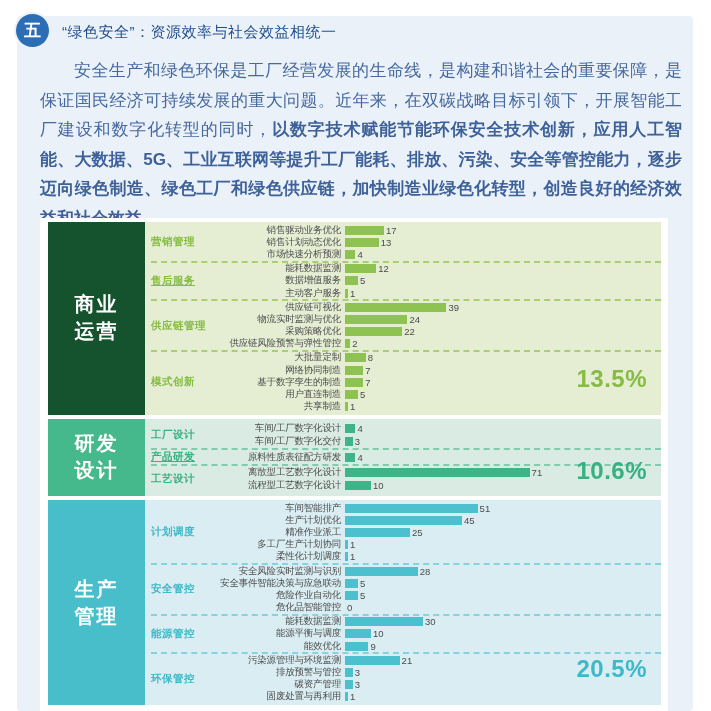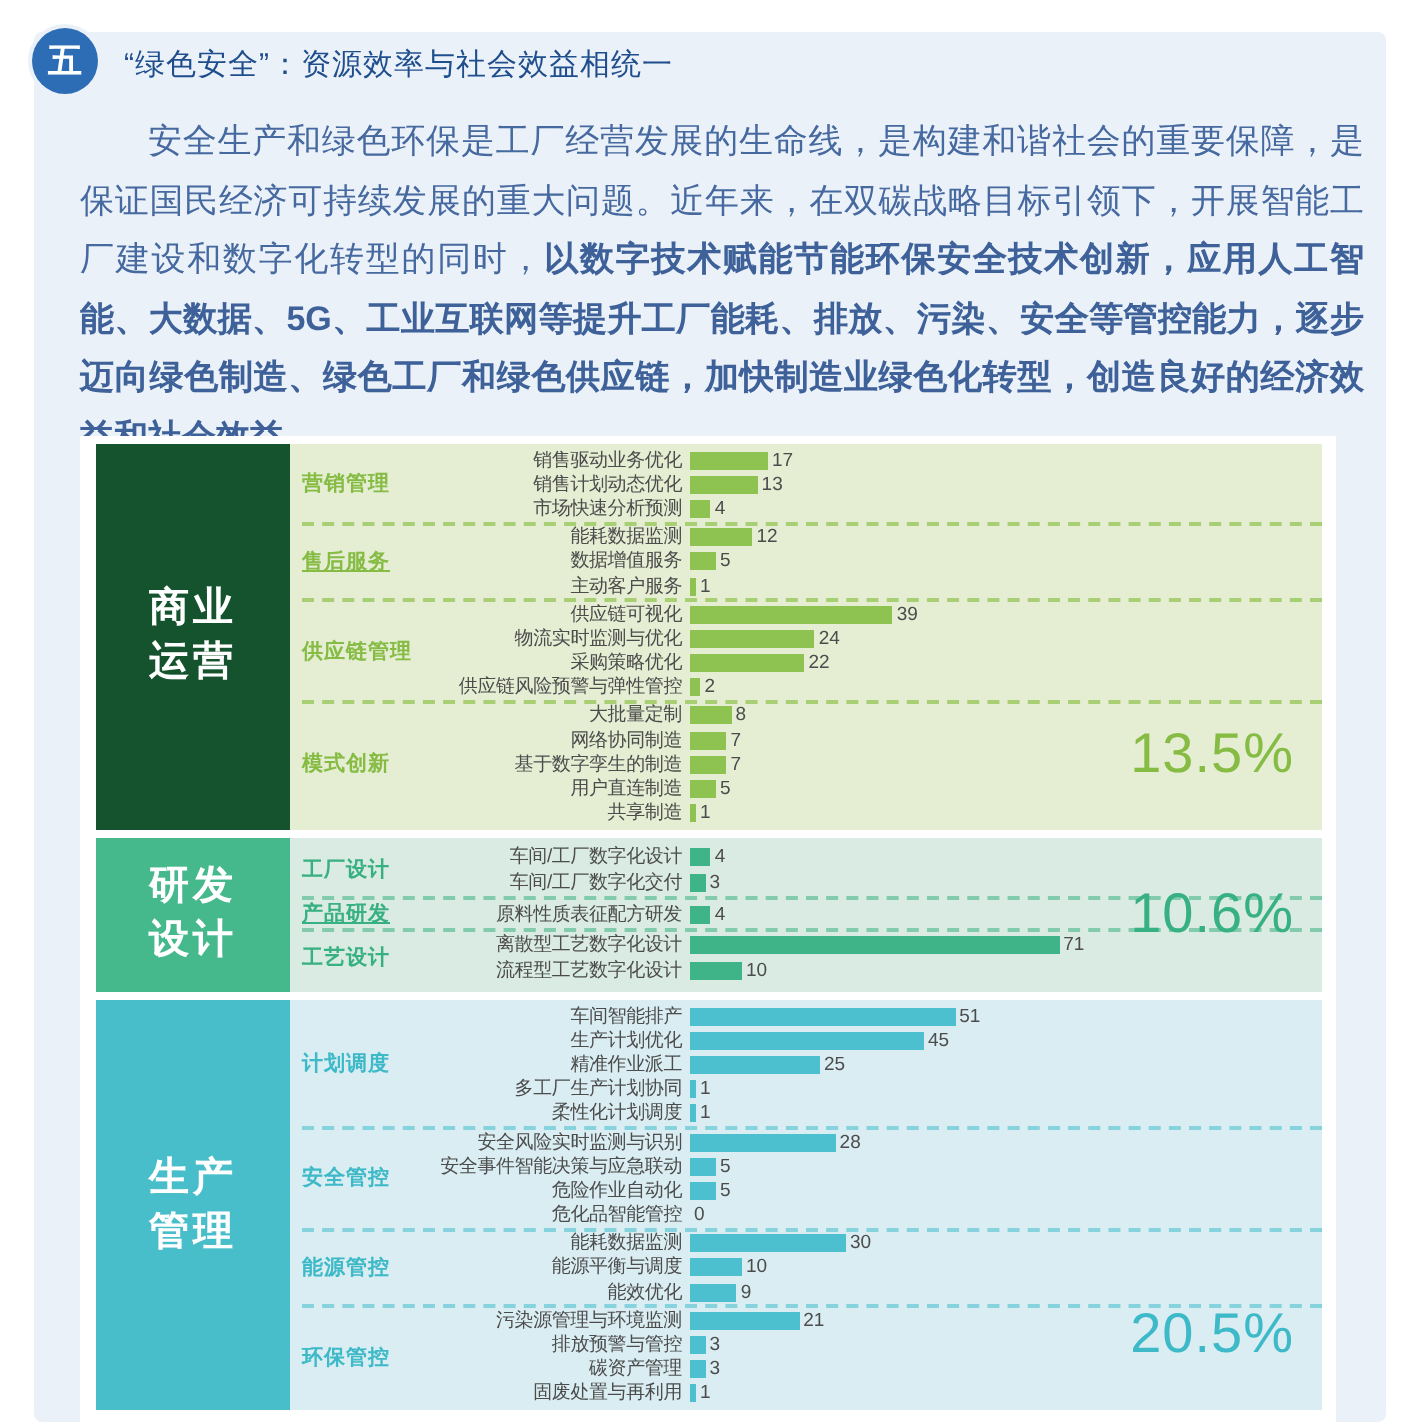--- a/index.html
+++ b/index.html
@@ -55,21 +55,21 @@
   .rows{flex:1;display:flex;flex-direction:column;justify-content:center;}
   .row{display:flex;align-items:center;height:12.2px;}
   .sec-1 .row{height:13px;}
   .row-label{
     width:126px;flex:0 0 126px;text-align:right;font-size:9.5px;color:#4C4C4C;
     white-space:nowrap;direction:rtl;padding-right:4px;letter-spacing:-.2px;
   }
   .bar{height:9px;flex:0 0 auto;}
   .bar-val{font-size:9.5px;color:#4C4C4C;margin-left:2px;}
   .percent{
-    position:absolute;right:14px;font-size:28px;font-weight:normal;letter-spacing:.5px;
+    position:absolute;right:14px;font-size:24px;font-weight:bold;letter-spacing:.5px;margin-top:14px;
   }
   .pct-bottom{bottom:22px;}
   .pct-middle{top:50%;transform:translateY(-50%);}
 </style>
 </head>
 <body>
 
 <div class="bg-panel"></div>
 
 <div class="badge">

